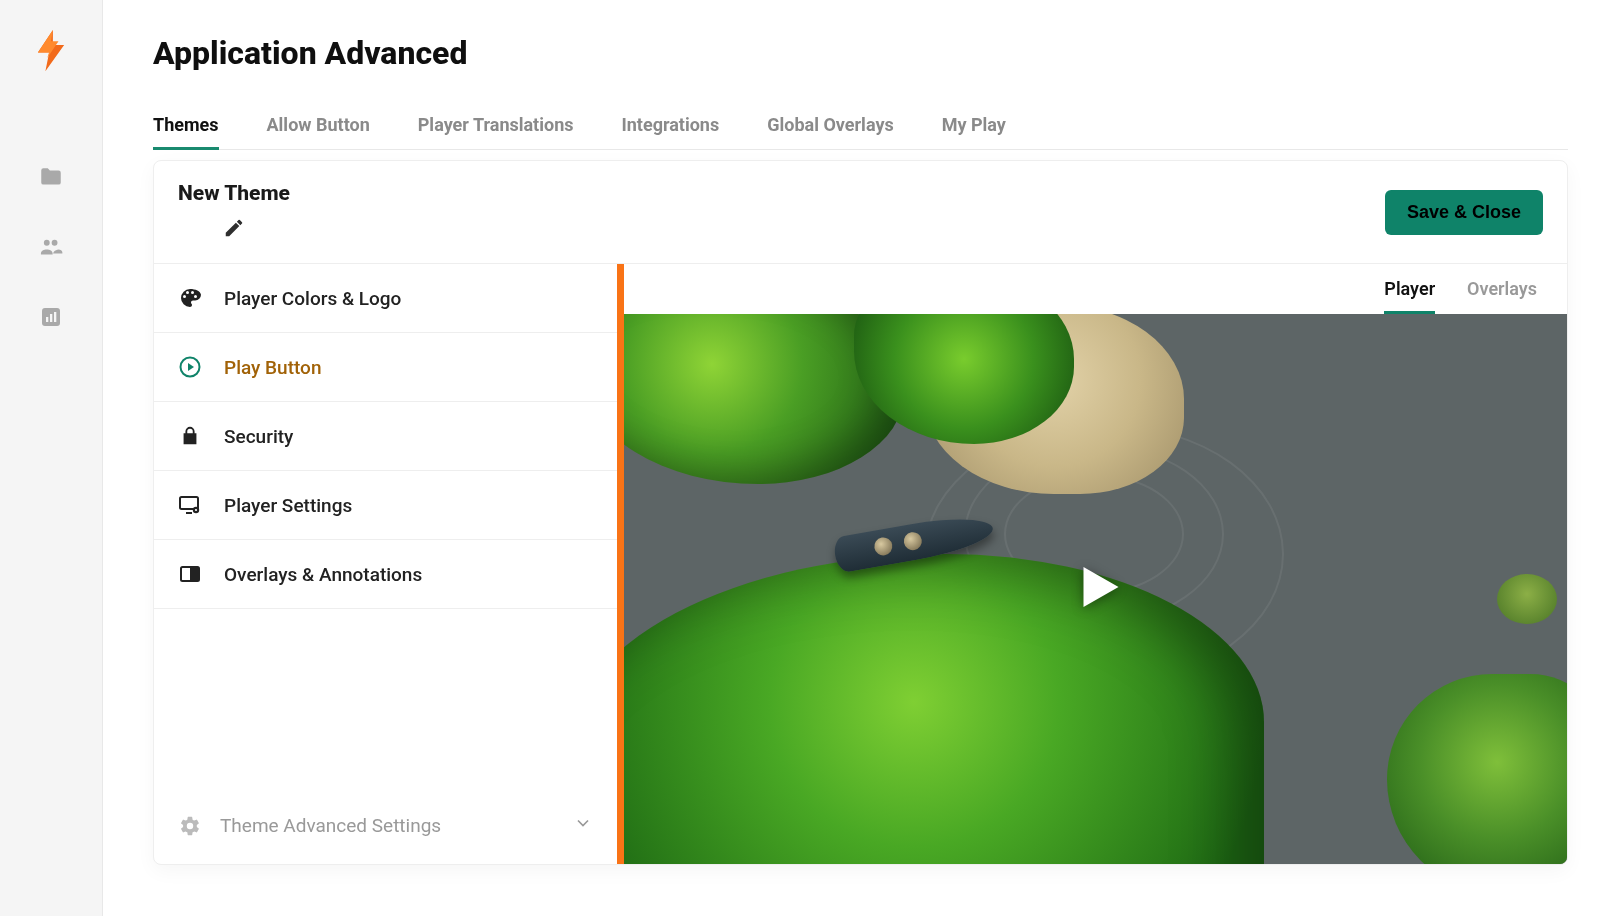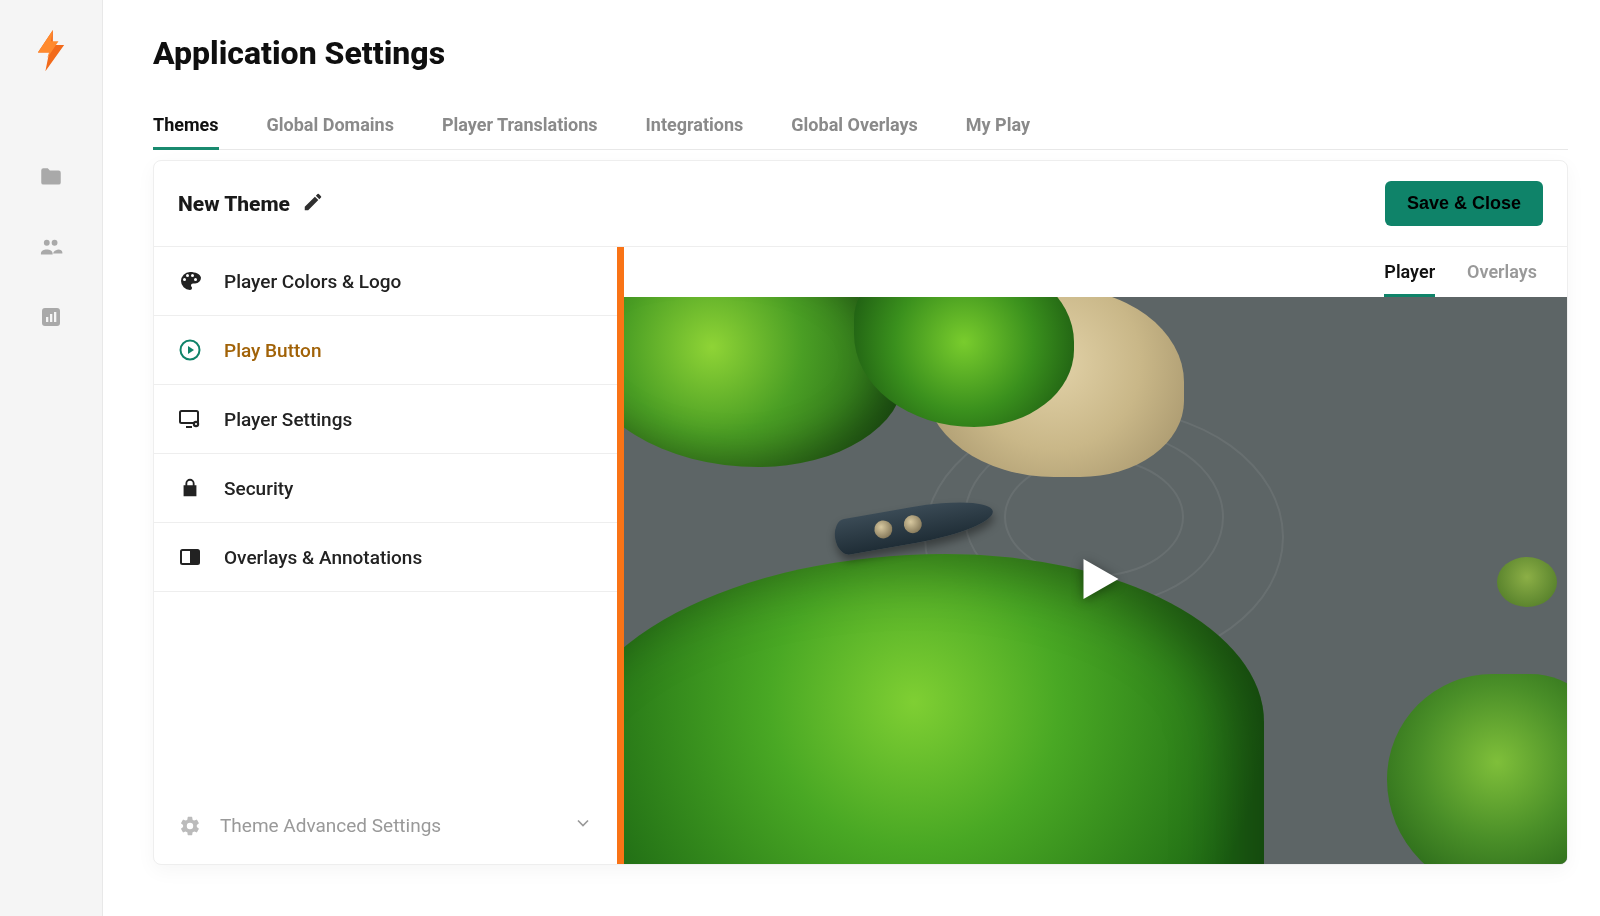--- a/index.html
+++ b/index.html
@@ -73,21 +73,21 @@
     height: 705px;
     background: #fff;
   }
   .panel-header {
     display: flex;
     align-items: center;
     justify-content: space-between;
     padding: 20px 24px;
     border-bottom: 1px solid #eee;
   }
-  .title-group { display: flex; align-items: center; gap: 12px; }
+  .title-group { display: flex; align-items: center; gap: 12px; flex-direction: column; }
   .theme-title { font-size: 21px; font-weight: 800; }
   .edit-btn { color: #444; cursor: pointer; }
   .save-btn {
     background: #0f8369;
     color: #000000;
     font-weight: 700;
     font-size: 18px;
     border: none;
     border-radius: 6px;
     padding: 12px 22px;
@@ -233,25 +233,25 @@
       <svg viewBox="0 0 24 24" width="24" height="24">
           <rect x="3" y="3" width="18" height="18" rx="3" fill="#a9a9a9"></rect>
           <rect x="7" y="12" width="2.3" height="5" fill="#f5f5f5"></rect>
           <rect x="11" y="9" width="2.3" height="8" fill="#f5f5f5"></rect>
           <rect x="15" y="7" width="2.3" height="10" fill="#f5f5f5"></rect>
         </svg>
     </div>
   </aside>
 
   <main class="main">
-    <h1 class="page-title">Application Settings</h1>
+    <h1 class="page-title">Application Advanced</h1>
 
     <nav class="tabs">
       <div class="tab active">Themes</div>
-      <div class="tab">Global Domains</div>
+      <div class="tab">Allow Button</div>
       <div class="tab">Player Translations</div>
       <div class="tab">Integrations</div>
       <div class="tab">Global Overlays</div>
       <div class="tab">My Play</div>
     </nav>
 
     <section class="panel">
       <div class="panel-header">
         <div class="title-group">
           <span class="theme-title">New Theme</span>
@@ -278,36 +278,36 @@
             <span class="ico">
               <svg viewBox="0 0 24 24" width="24" height="24">
                   <circle cx="12" cy="12" r="9.5" fill="none" stroke="currentColor" stroke-width="2"></circle>
                   <path fill="currentColor" d="M10 8l6 4-6 4z"></path>
                 </svg>
             </span>
             <span>Play Button</span>
           </div>
           <div class="side-item">
             <span class="ico">
+              <svg viewBox="0 0 24 24" width="22" height="22">
+                  <path fill="currentColor" d="M17 9V7a5 5 0 0 0-10 0v2H5v12h14V9h-2zM9 7a3 3 0 0 1 6 0v2H9V7z"></path>
+                </svg>
+            </span>
+            <span>Security</span>
+          </div>
+          <div class="side-item">
+            <span class="ico">
               <svg viewBox="0 0 24 24" width="24" height="24">
                   <rect x="2" y="4" width="18" height="12" rx="1.5" fill="none" stroke="currentColor" stroke-width="2"></rect>
                   <path d="M8 20h6" stroke="currentColor" stroke-width="2"></path>
                   <circle cx="18" cy="17" r="3.2" fill="currentColor"></circle>
                   <circle cx="18" cy="17" r="1.1" fill="#fff"></circle>
                 </svg>
             </span>
             <span>Player Settings</span>
-          </div>
-          <div class="side-item">
-            <span class="ico">
-              <svg viewBox="0 0 24 24" width="22" height="22">
-                  <path fill="currentColor" d="M17 9V7a5 5 0 0 0-10 0v2H5v12h14V9h-2zM9 7a3 3 0 0 1 6 0v2H9V7z"></path>
-                </svg>
-            </span>
-            <span>Security</span>
           </div>
           <div class="side-item">
             <span class="ico">
               <svg viewBox="0 0 24 24" width="24" height="24">
                   <rect x="3" y="5" width="18" height="14" rx="1.5" fill="none" stroke="currentColor" stroke-width="2"></rect>
                   <rect x="12" y="5" width="9" height="14" fill="currentColor"></rect>
                 </svg>
             </span>
             <span>Overlays &amp; Annotations</span>
           </div>

